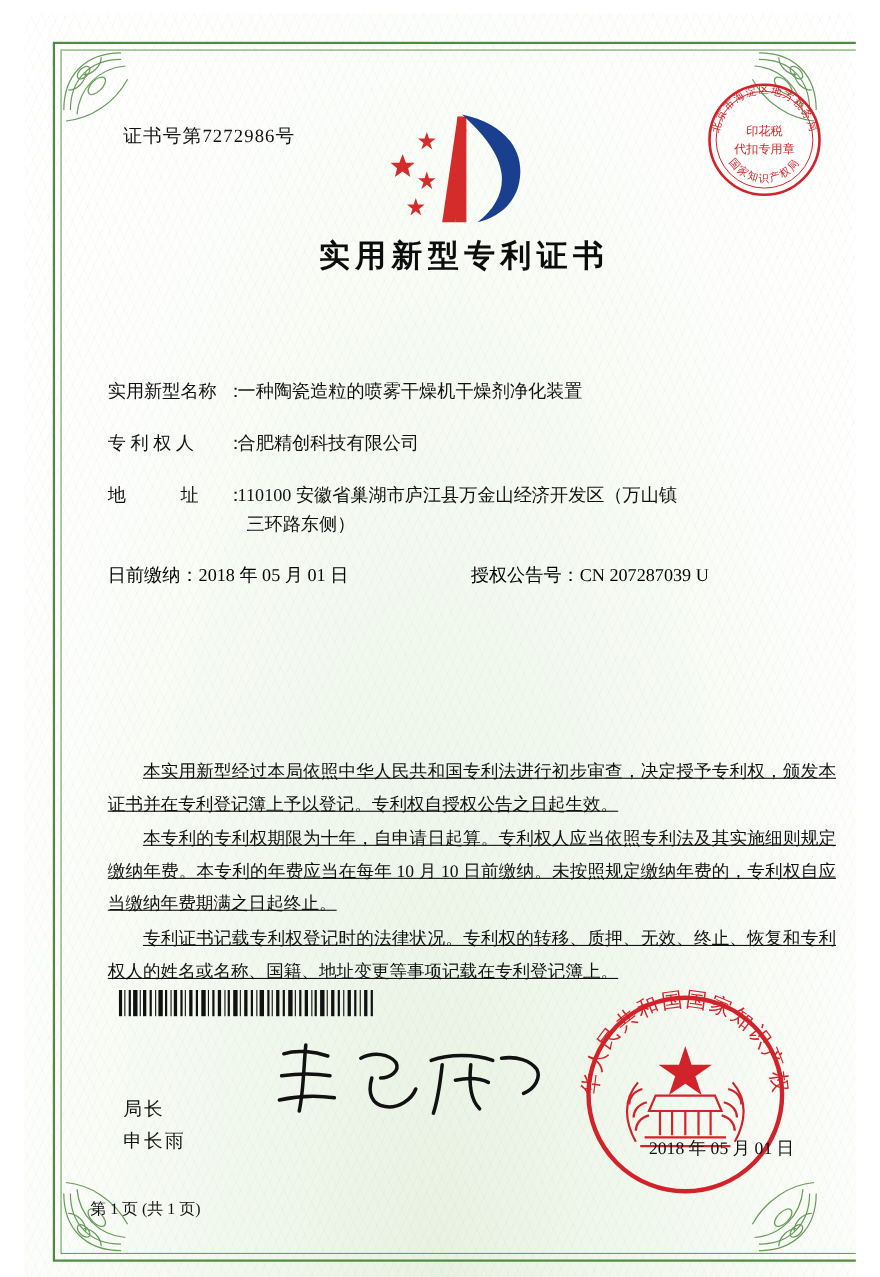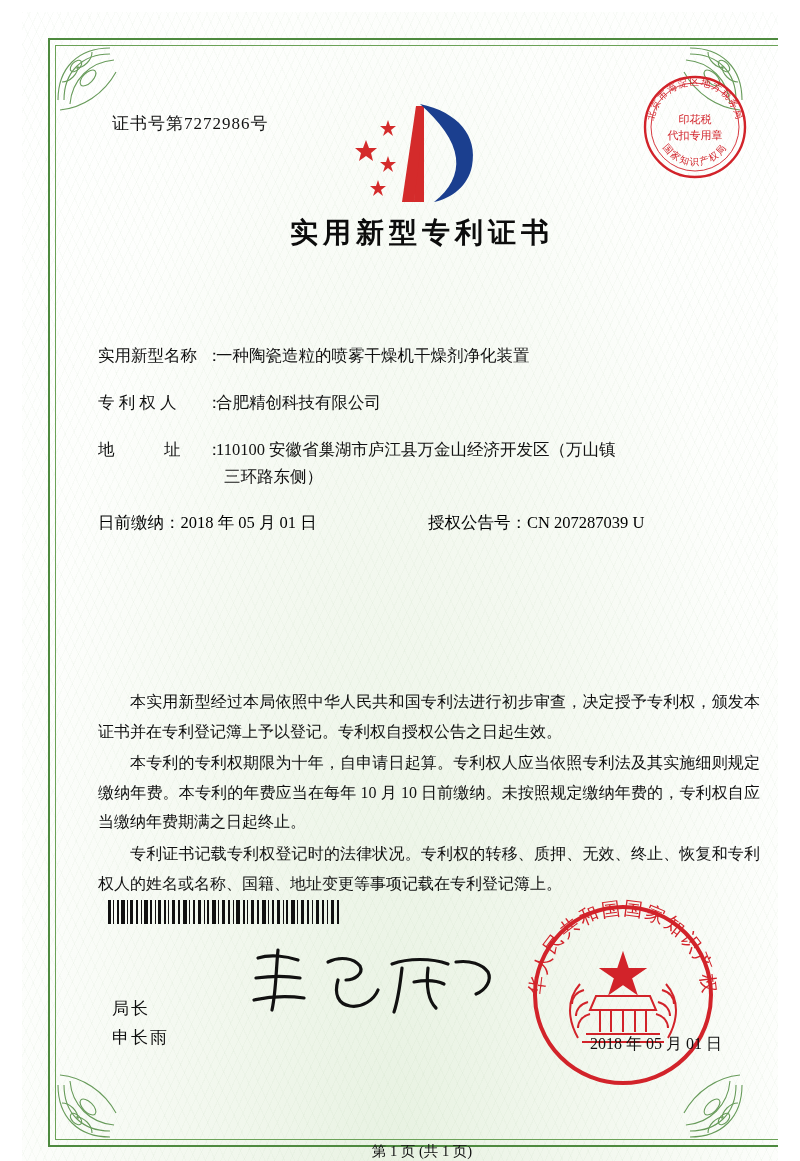--- a/index.html
+++ b/index.html
@@ -135,20 +135,21 @@
     left: 16px; top: 625px;
     width: 662px;
     font-size: 16px;
     line-height: 1.85;
     color: #111;
     text-align: justify;
   }
   .paragraphs p {
     margin: 0 0 2px 0;
     text-indent: 32px;
+    text-decoration: underline;
   }
 
   .barcode {
     position: absolute;
     left: 26px;
     top: 838px;
     width: 232px;
     height: 24px;
   }
 
@@ -179,23 +180,23 @@
     position: absolute;
     right: 40px;
     top: 972px;
     font-size: 16px;
     color: #111;
     z-index: 5;
   }
   .footer {
     position: absolute;
     left: 0;
-    top: 1080px;
+    top: 1028px;
     width: 680px;
-    text-align: center;
+    text-align: left;
     font-size: 14.5px;
     color: #111;
   }
 </style>
 </head>
 <body>
 
 <div class="page">
 
   <div class="border-outer"></div>

